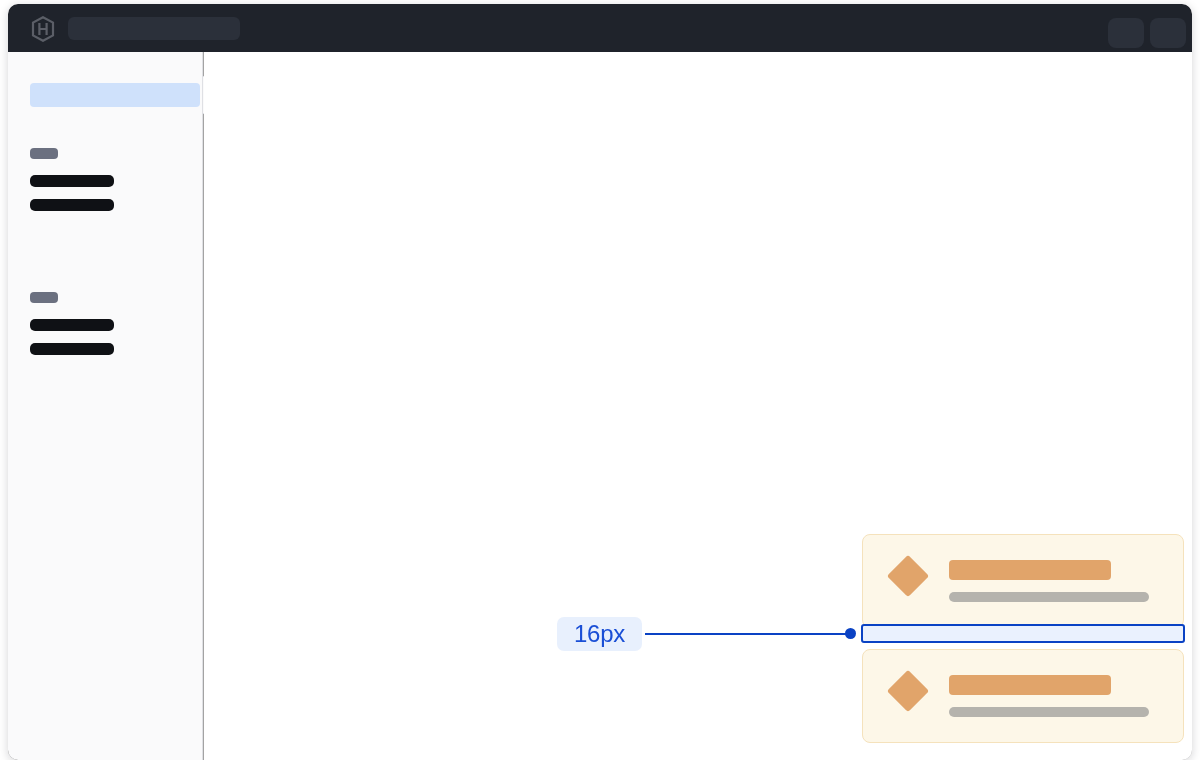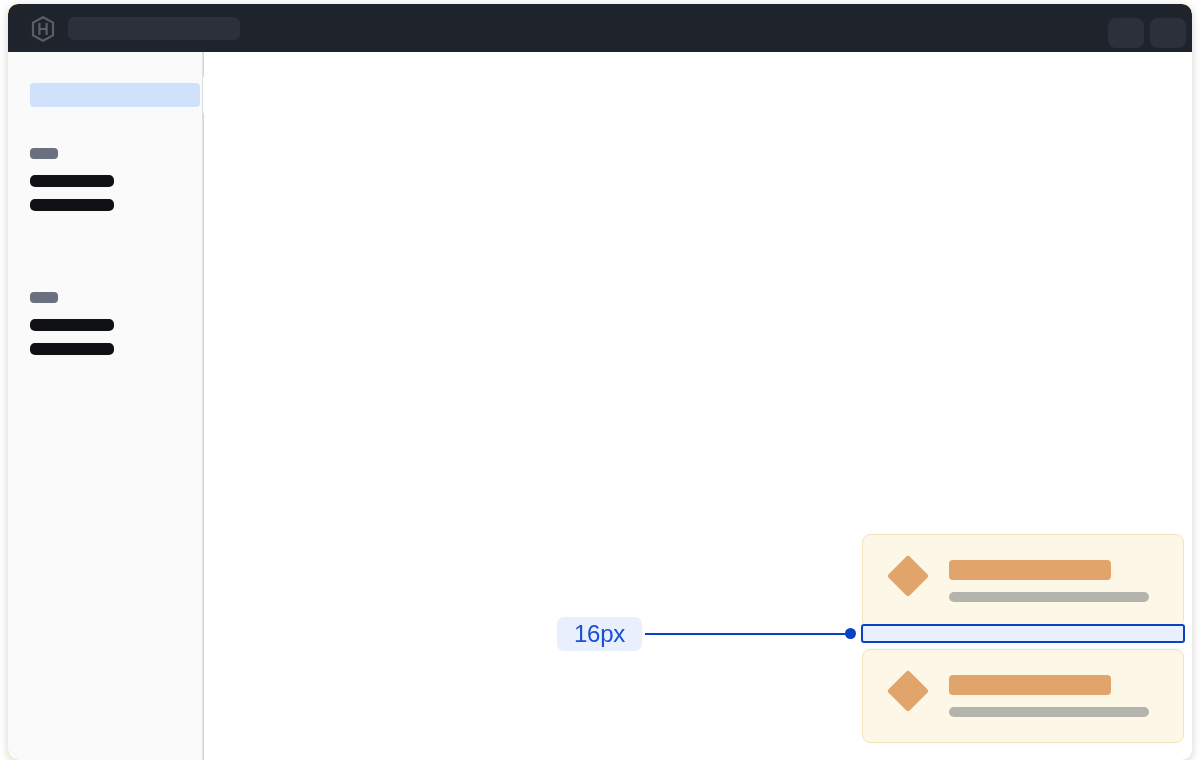--- a/index.html
+++ b/index.html
@@ -11,21 +11,21 @@
     background: #ffffff;
     font-family: "Liberation Sans", sans-serif;
   }
 
   #app-window {
     position: absolute;
     left: 8px;
     top: 4px;
     width: 1184px;
     height: 756px;
-    background: #fde047;
+    background: #a3a3a3;
     border-radius: 10px;
     overflow: hidden;
     box-shadow: 0 2px 10px rgba(15,18,28,0.18);
   }
 
   
   #top-nav {
     position: absolute;
     left: 0; top: 0;
     width: 1184px;

